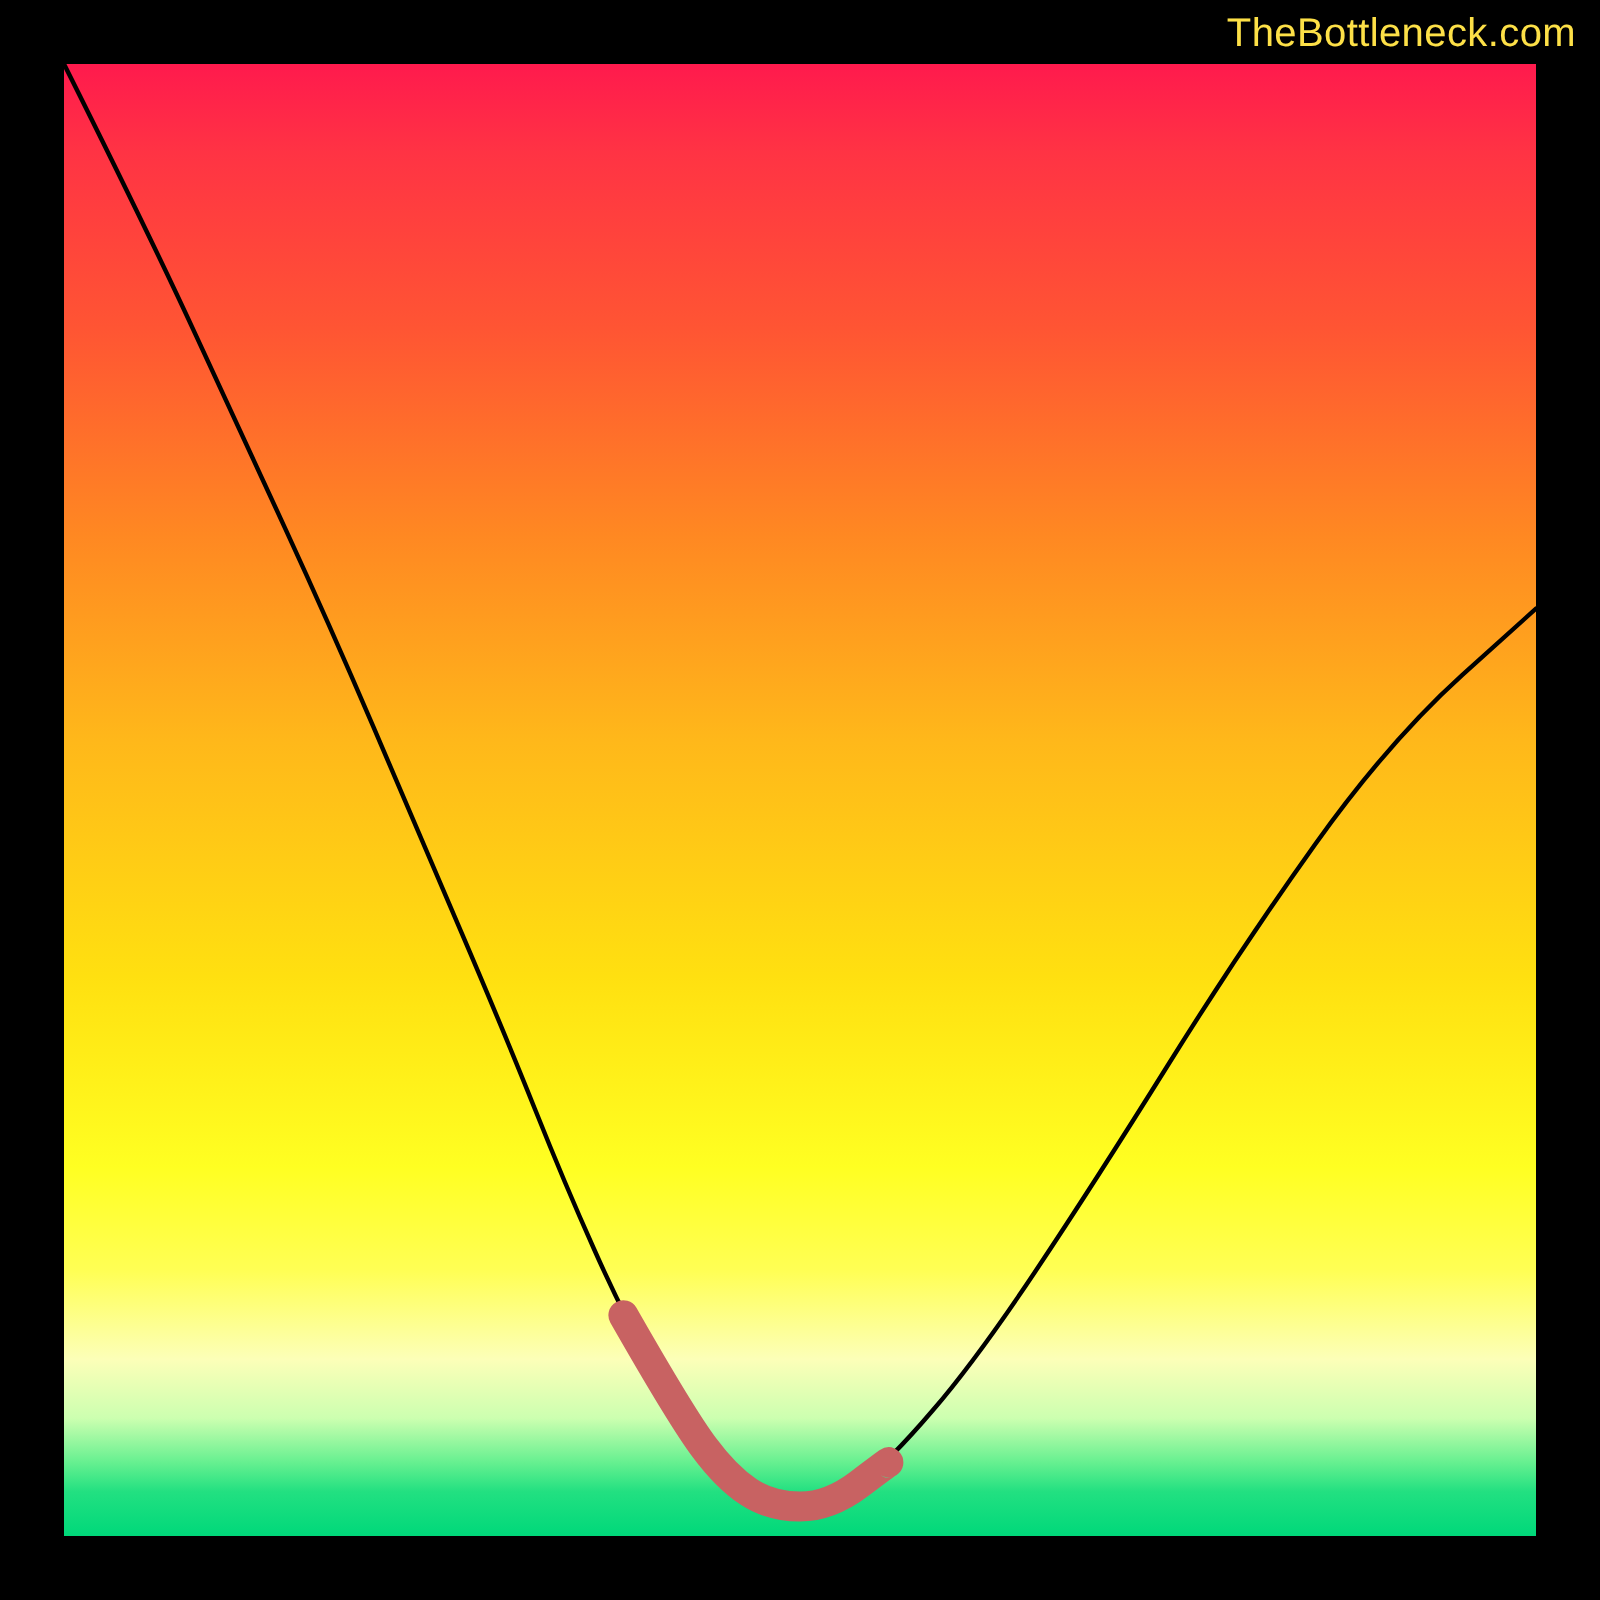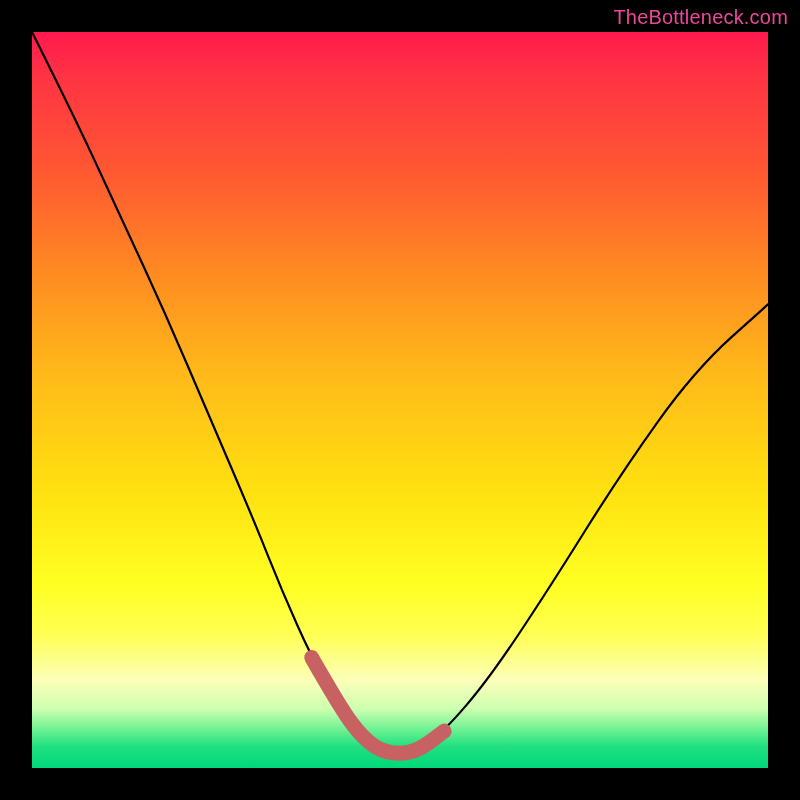--- a/index.html
+++ b/index.html
@@ -36,21 +36,21 @@
       #ccffb0 92%,
       #66f090 95%,
       #22e081 97%,
       #00d87a 100%
     );
   }
   .watermark {
     position: absolute;
     top: 6px;
     right: 12px;
-    color: #ec4899;
+    color: #fde047;
     font-size: 20px;
     letter-spacing: 0.2px;
     user-select: none;
   }
   svg.curves {
     position: absolute;
     left: 0; top: 0;
     width: 736px; height: 736px;
   }
 </style>

